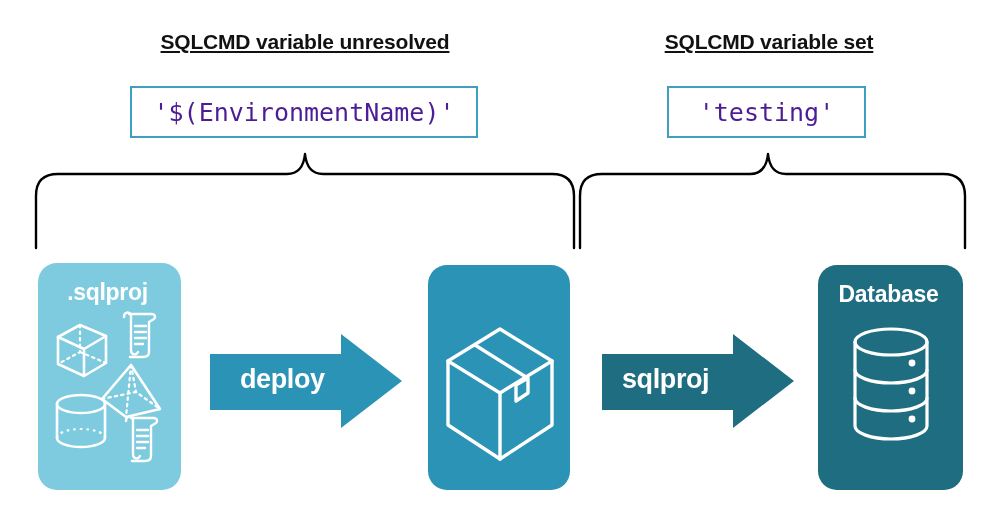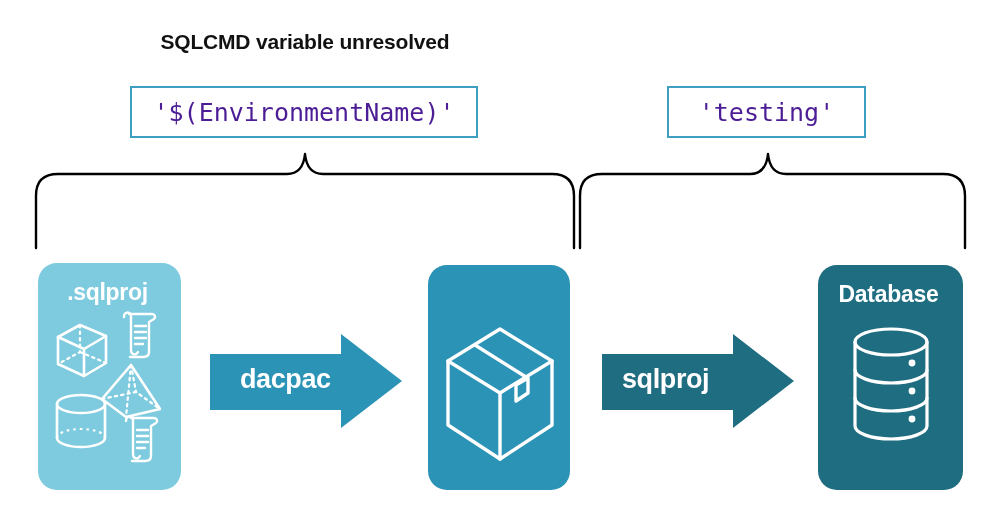--- a/index.html
+++ b/index.html
@@ -2,21 +2,21 @@
 <html><head>
 <meta charset="utf-8">
 <style>
   html,body{margin:0;padding:0;background:#ffffff;}
   body{width:1000px;height:522px;position:relative;overflow:hidden;
        font-family:"Liberation Sans",sans-serif;}
   .stage{position:absolute;inset:0;}
 
   
   .heading{position:absolute;font-weight:bold;font-size:21px;color:#111111;
-           letter-spacing:-0.2px;white-space:nowrap;text-align:center;}
+           letter-spacing:-0.2px;white-space:nowrap;text-align:center;text-decoration:underline;}
   #heading-left{left:0;top:30px;width:610px;}
   #heading-right{left:575px;top:30px;width:388px;}
 
   
   .code-chip{position:absolute;border:2px solid #3f9fc0;background:#ffffff;
              box-sizing:border-box;display:flex;align-items:center;
              justify-content:center;
              font-family:"DejaVu Sans Mono","Liberation Mono",monospace;
              font-size:25px;color:#4c1d95;white-space:nowrap;}
   #code-chip-left{left:130px;top:86px;width:348px;height:52px;}
@@ -48,20 +48,21 @@
   #arrow-build .arrow-label{left:34px;top:34px;}
   #arrow-deploy .arrow-label{left:24px;top:34px;}
 </style>
 </head>
 <body>
 
 <div class="stage">
 
   <div class="heading" id="heading-left">SQLCMD variable unresolved</div>
 
+  <div class="heading" id="heading-right">SQLCMD variable set</div>
 
   <div class="code-chip" id="code-chip-left">'$(EnvironmentName)'</div>
 
   <div class="code-chip" id="code-chip-right">'testing'</div>
 
   <svg class="brace-svg" id="brace-left-wrap" width="1000" height="110" viewBox="0 0 1000 110">
     <path d="M 36,100 L 36,48 Q 36,26 58,26 L 287,26 Q 303,26 305,6
              Q 307,26 323,26 L 552,26 Q 574,26 574,48 L 574,100" fill="none" stroke="#000000" stroke-width="2.4" stroke-linecap="round" stroke-linejoin="round"></path>
   </svg>
 
@@ -125,21 +126,21 @@
         </g>
       </svg>
 
     </div>
   </div>
 
   <div class="arrow-wrap" id="arrow-build">
     <svg width="200" height="102" viewBox="0 0 200 102" style="position:absolute;left:0;top:0;">
       <path d="M4,24 L135,24 L135,4 L196,51 L135,98 L135,80 L4,80 Z" fill="#2b93b5"></path>
     </svg>
-    <div class="arrow-label">dacpac</div>
+    <div class="arrow-label">deploy</div>
   </div>
 
   <div class="entity-box" id="box-dacpac">
 
     <div class="icon-area">
 
       <svg style="left:16px;top:14px;" width="112" height="140" viewBox="0 0 112 140">
         <g fill="none" stroke="#ffffff" stroke-width="3.4" stroke-linecap="round" stroke-linejoin="round">
 
           <path d="M56,4 L108,36 L56,68 L4,36 Z"></path>

